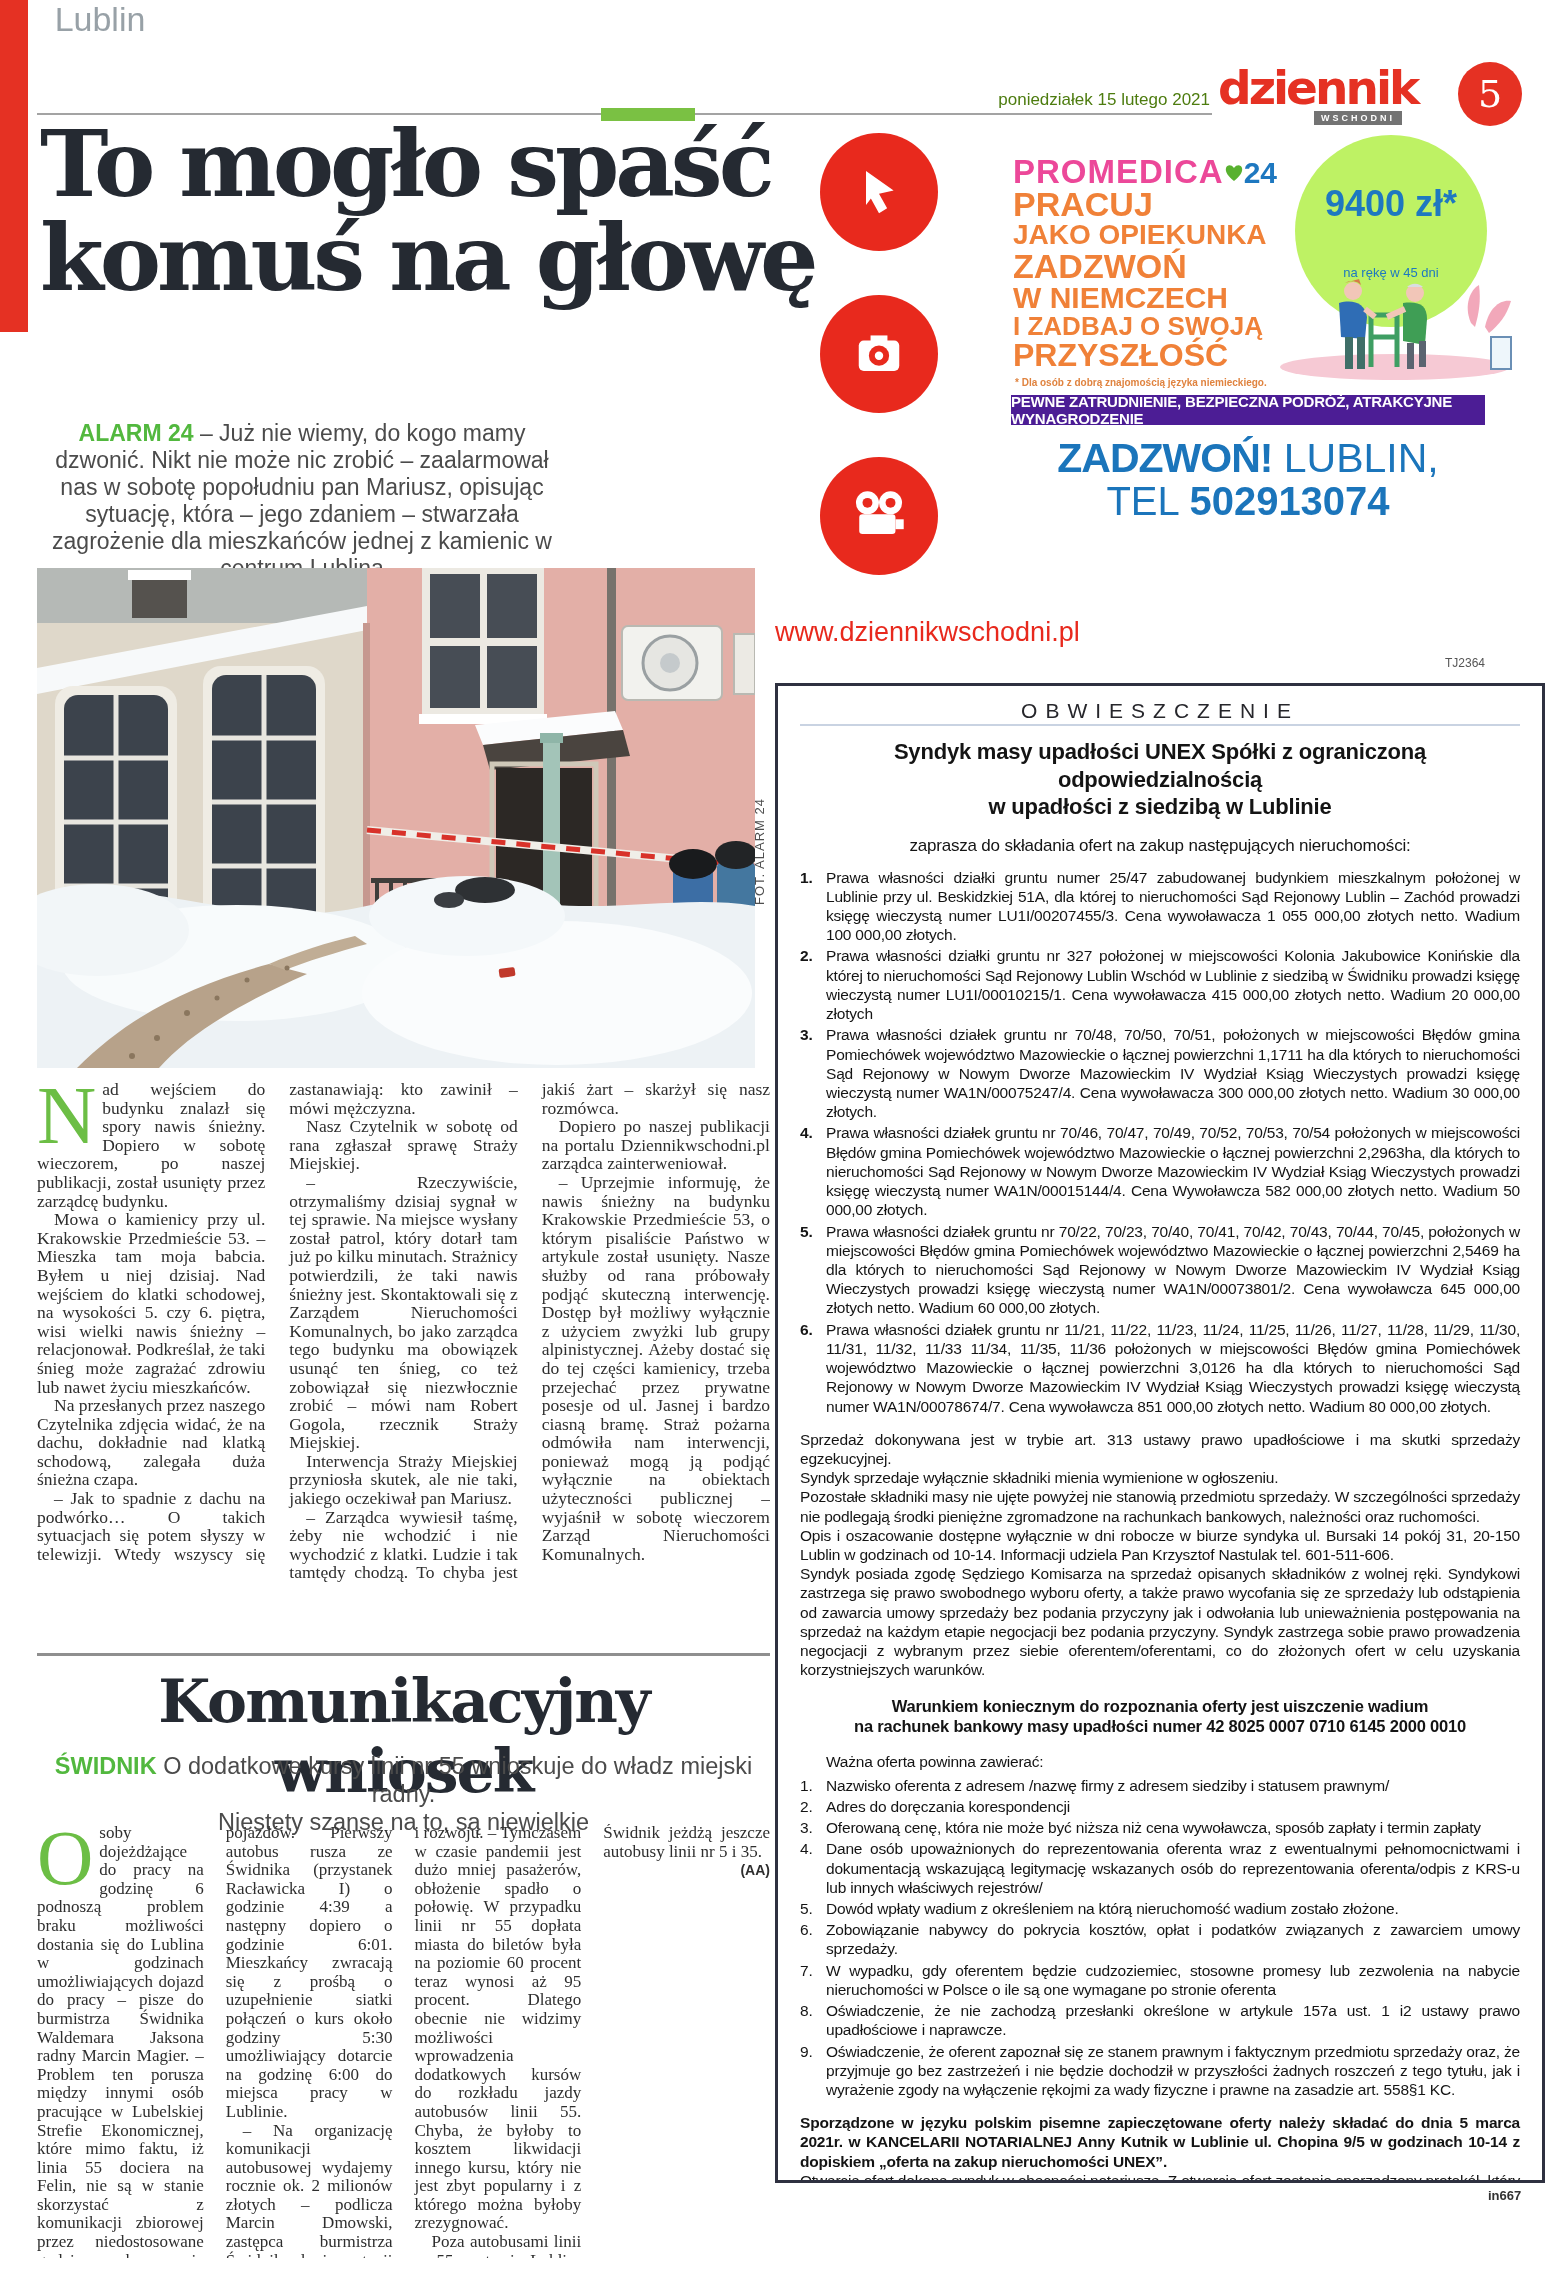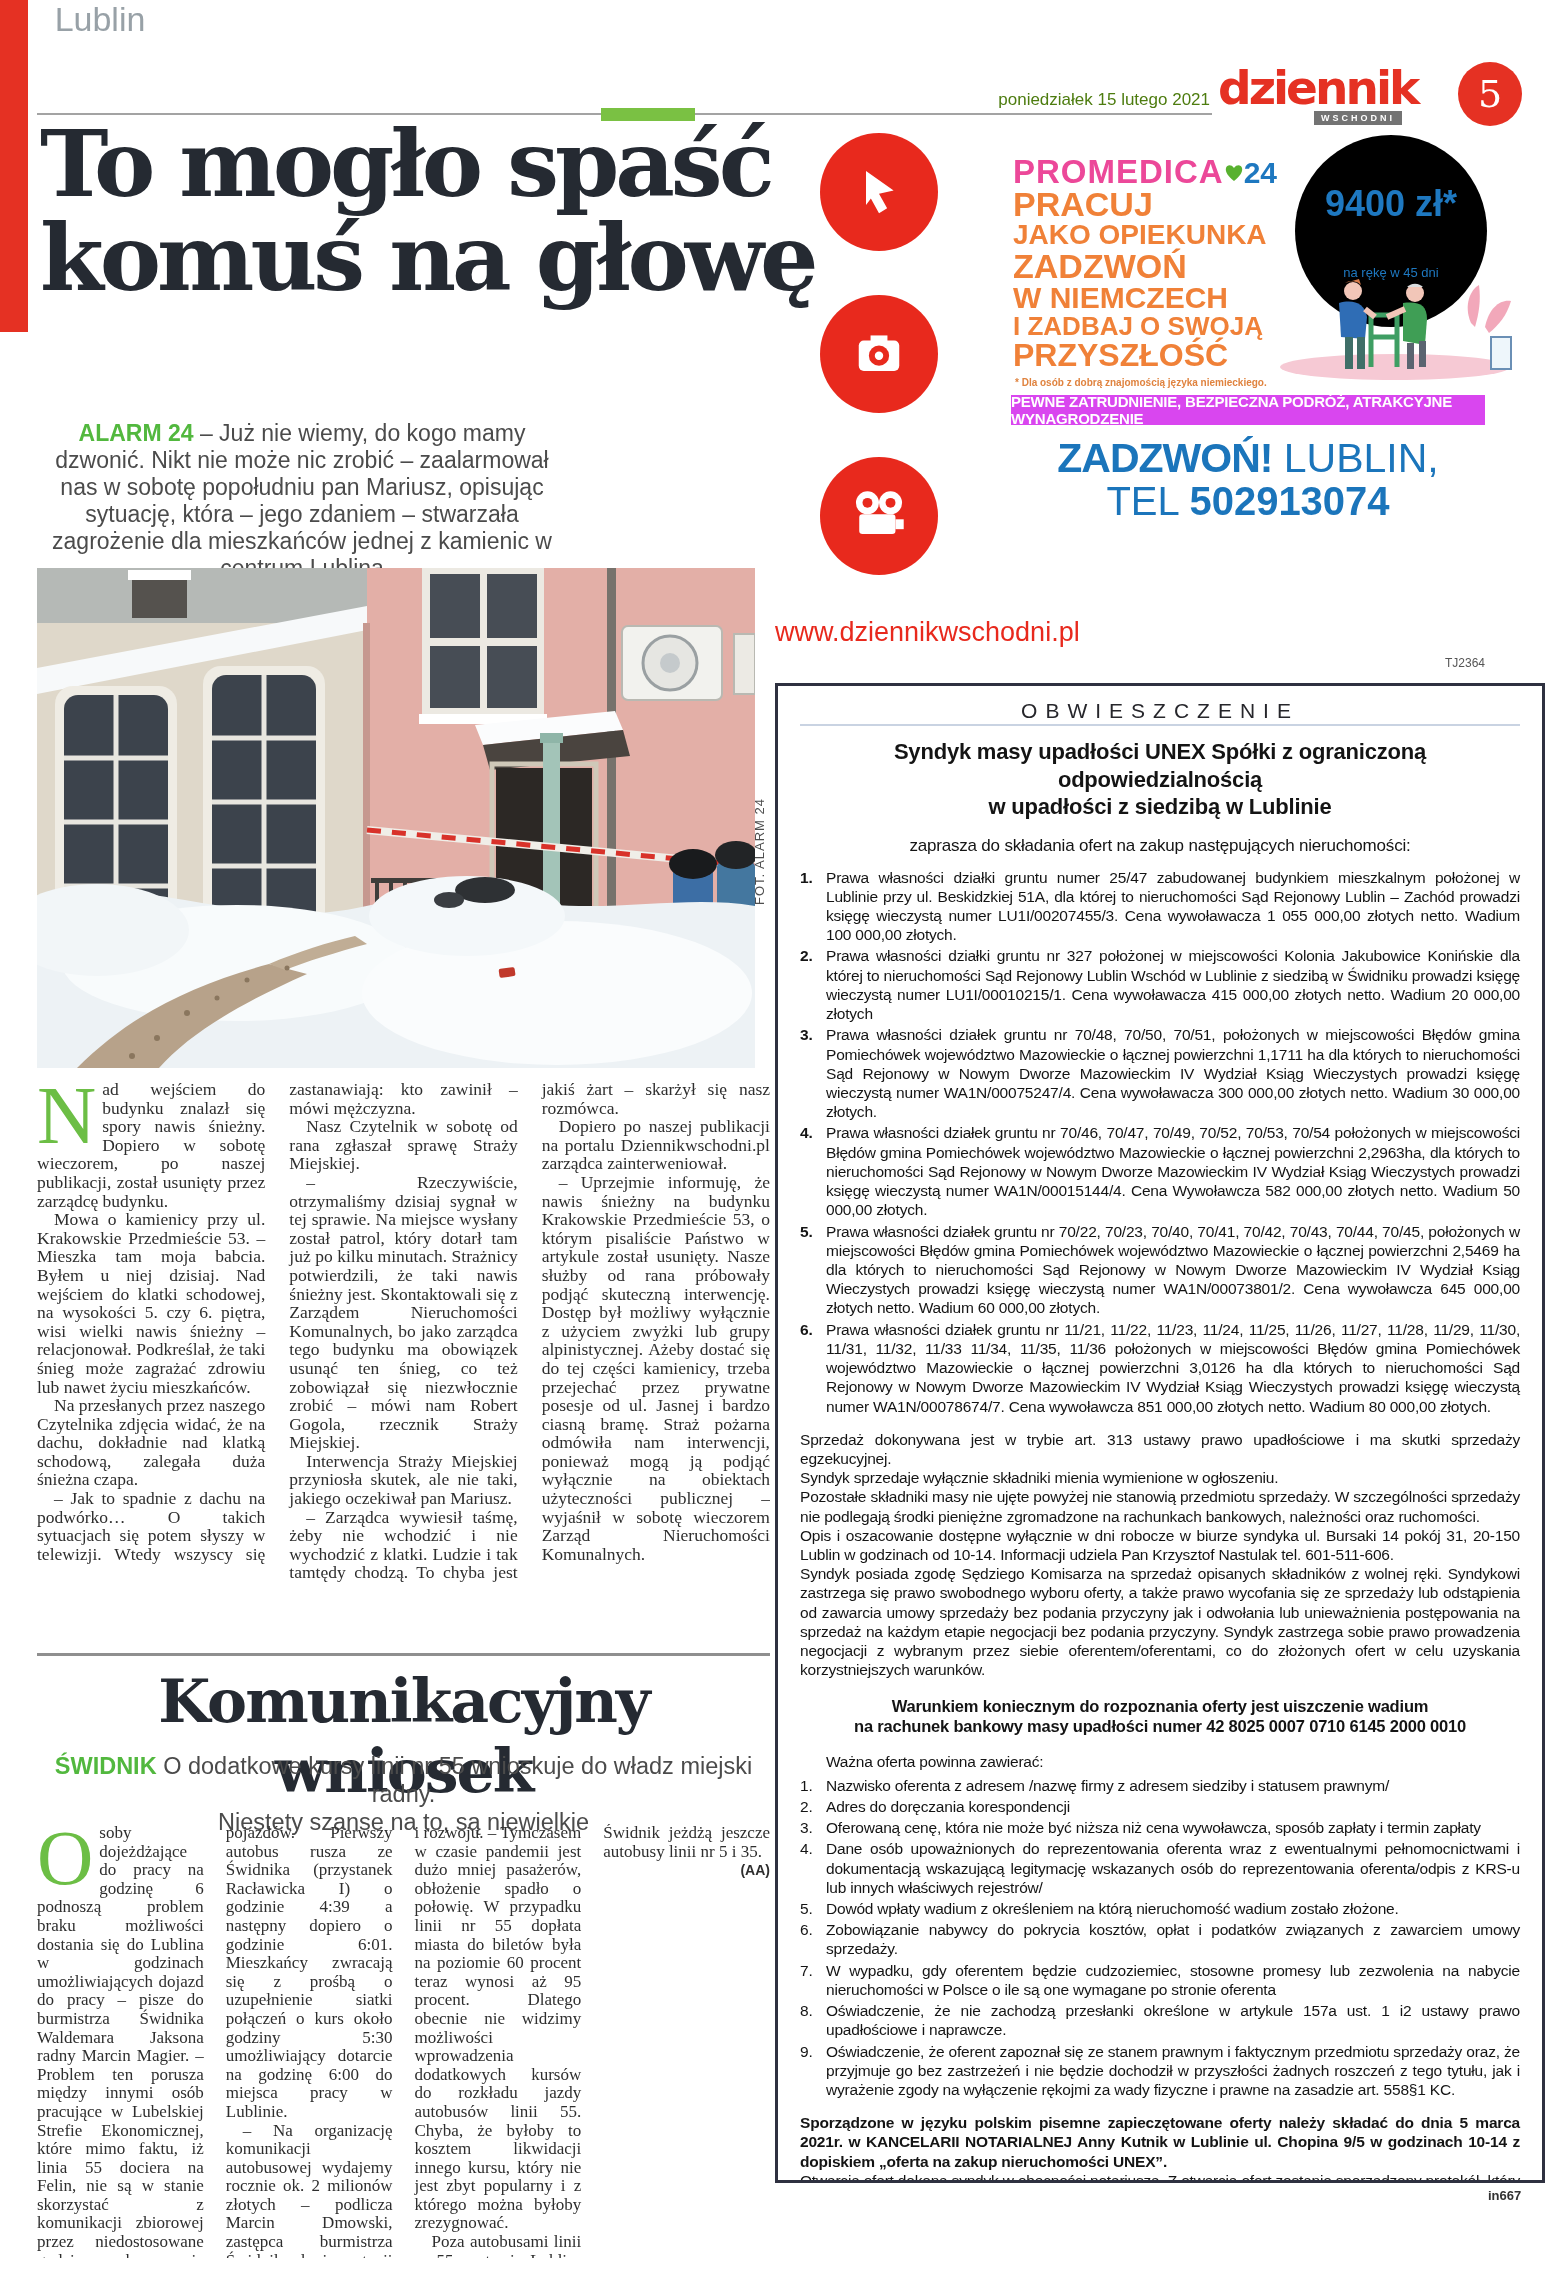--- a/index.html
+++ b/index.html
@@ -46,26 +46,26 @@
   #website{position:absolute;left:0;top:492px;font-family:"Liberation Sans",sans-serif;font-size:27px;color:#e8291d;}
   #promedica{position:absolute;left:238px;top:28px;font-family:"Liberation Sans",sans-serif;font-weight:bold;}
   #promedica .p1{font-size:33px;color:#ec4899;letter-spacing:1px;}
   #promedica .p2{font-size:30px;color:#1e78c0;}
   #ad-headline{position:absolute;left:238px;top:62px;width:320px;font-family:"Liberation Sans",sans-serif;
     font-weight:bold;color:#f08138;line-height:1.0;}
   #ad-headline div{margin:0;}
   .ah0{font-size:34px}.ah1{font-size:28px}.ah2{font-size:34px}.ah3{font-size:30px}.ah4{font-size:26px}.ah5{font-size:32px}
   #ad-disclaimer{position:absolute;left:240px;top:252px;font-family:"Liberation Sans",sans-serif;
     font-size:10px;color:#e0833f;font-weight:bold;}
-  #salary-circle{position:absolute;left:520px;top:10px;width:192px;height:192px;border-radius:50%;background:#000000;
+  #salary-circle{position:absolute;left:520px;top:10px;width:192px;height:192px;border-radius:50%;background:#bef264;
     display:flex;flex-direction:column;align-items:center;justify-content:center;font-family:"Liberation Sans",sans-serif;gap:36px;}
   #salary-circle .big{font-size:36px;font-weight:bold;color:#1e78c0;}
   #salary-circle .small{font-size:13px;color:#1e78c0;margin-top:4px;}
   #ad-illustration{position:absolute;left:500px;top:150px;z-index:2;}
-  #ad-banner{position:absolute;left:236px;top:270px;width:474px;height:30px;background:#d946ef;color:#fff;
+  #ad-banner{position:absolute;left:236px;top:270px;width:474px;height:30px;background:#4c1d95;color:#fff;
     font-family:"Liberation Sans",sans-serif;font-weight:bold;font-size:15px;display:flex;align-items:center;
     justify-content:center;letter-spacing:-0.2px;z-index:1;}
   #ad-call{position:absolute;left:236px;top:312px;width:474px;text-align:center;color:#1b75bb;
     font-family:"Liberation Sans",sans-serif;line-height:1.05;}
   #ad-call .l1 b{font-size:41px;letter-spacing:-1px;}
   #ad-call .l1 span{font-size:41px;font-weight:400;}
   #ad-call .l2 span{font-size:40px;font-weight:400;}
   #ad-call .l2 b{font-size:40px;}
   #ad-code{position:absolute;left:640px;top:531px;width:70px;text-align:right;
     font-family:"Liberation Sans",sans-serif;font-size:12px;color:#555;}

